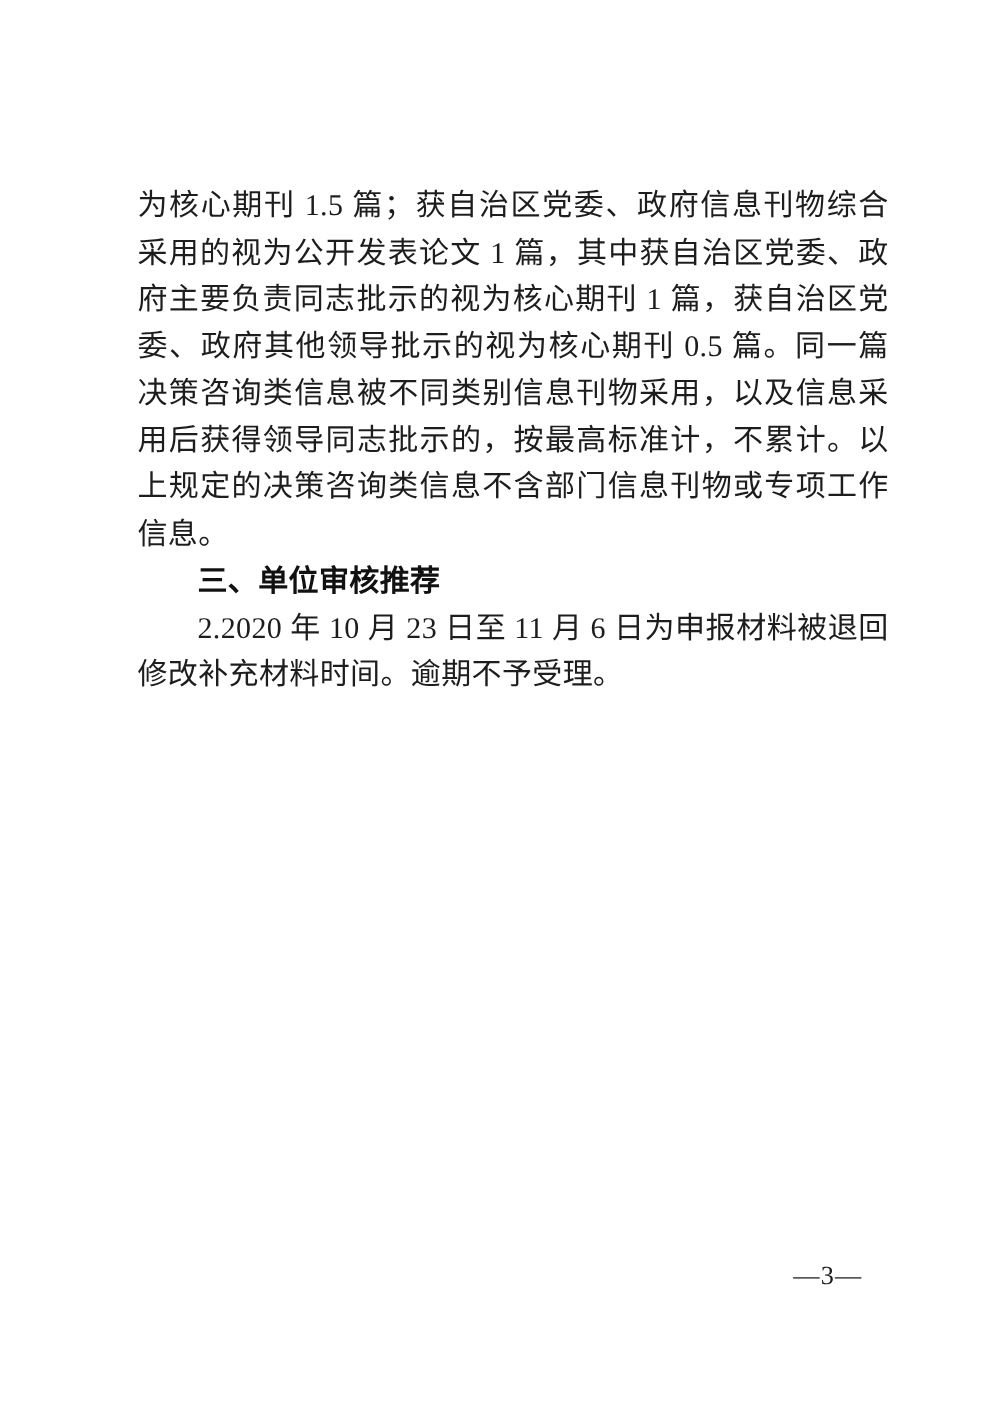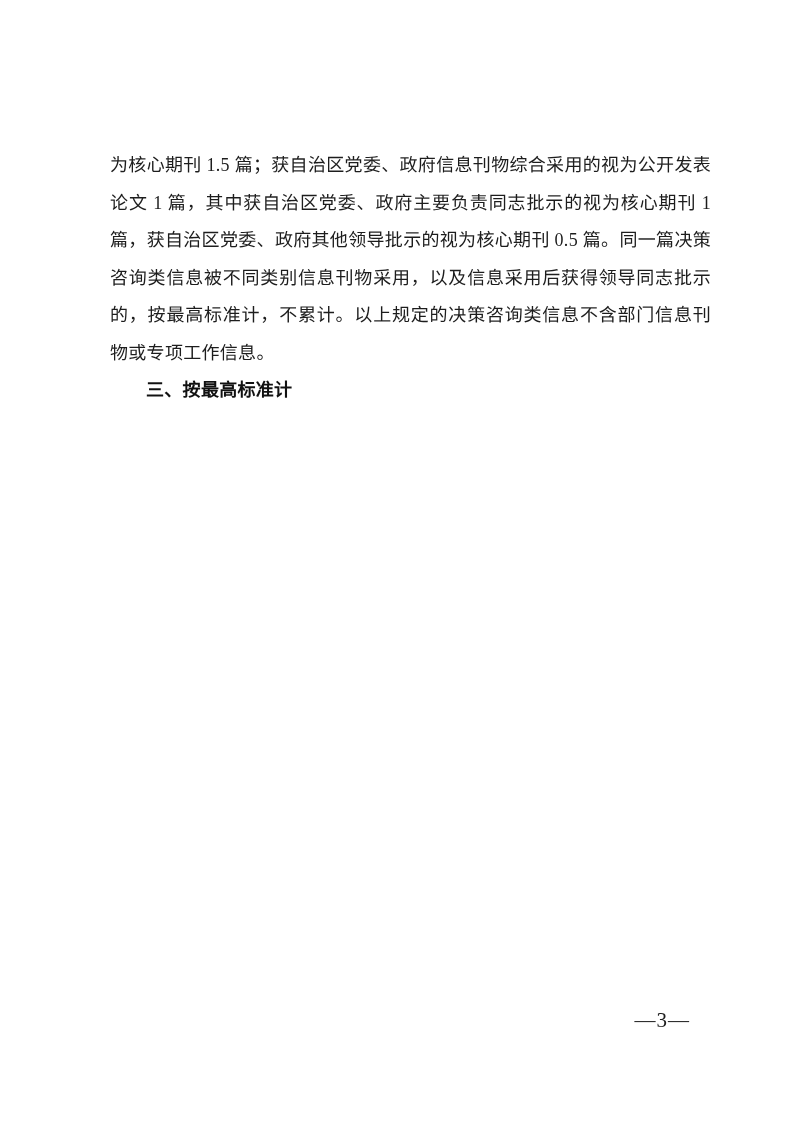--- a/index.html
+++ b/index.html
@@ -24,21 +24,21 @@
     background: #ffffff;
   }
   .content {
     position: absolute;
     left: 110px;
     top: 147px;
     width: 601px;
   }
   .content p {
     margin: 0;
-    font-size: 18px;
+    font-size: 24px;
     line-height: 37.5px;
     text-align: justify;
     text-justify: inter-ideograph;
     letter-spacing: 0.3px;
     word-break: break-all;
   }
   .content p.indent {
     text-indent: 2em;
   }
   .section-heading {
@@ -62,17 +62,18 @@
     letter-spacing: 1px;
     color: #1d1d1d;
   }
 </style>
 </head>
 <body>
 
 <div class="page">
   <div class="content">
     <p>为核心期刊 1.5 篇；获自治区党委、政府信息刊物综合采用的视为公开发表论文 1 篇，其中获自治区党委、政府主要负责同志批示的视为核心期刊 1 篇，获自治区党委、政府其他领导批示的视为核心期刊 0.5 篇。同一篇决策咨询类信息被不同类别信息刊物采用，以及信息采用后获得领导同志批示的，按最高标准计，不累计。以上规定的决策咨询类信息不含部门信息刊物或专项工作信息。</p>
-    <p class="section-heading">三、按最高标准计</p>
+    <p class="section-heading">三、单位审核推荐</p>
+    <p class="indent">2.2020 年 10 月 23 日至 11 月 6 日为申报材料被退回修改补充材料时间。逾期不予受理。</p>
   </div>
 
   <div class="page-number">—3—</div>
 </div>
 
 </body></html>

